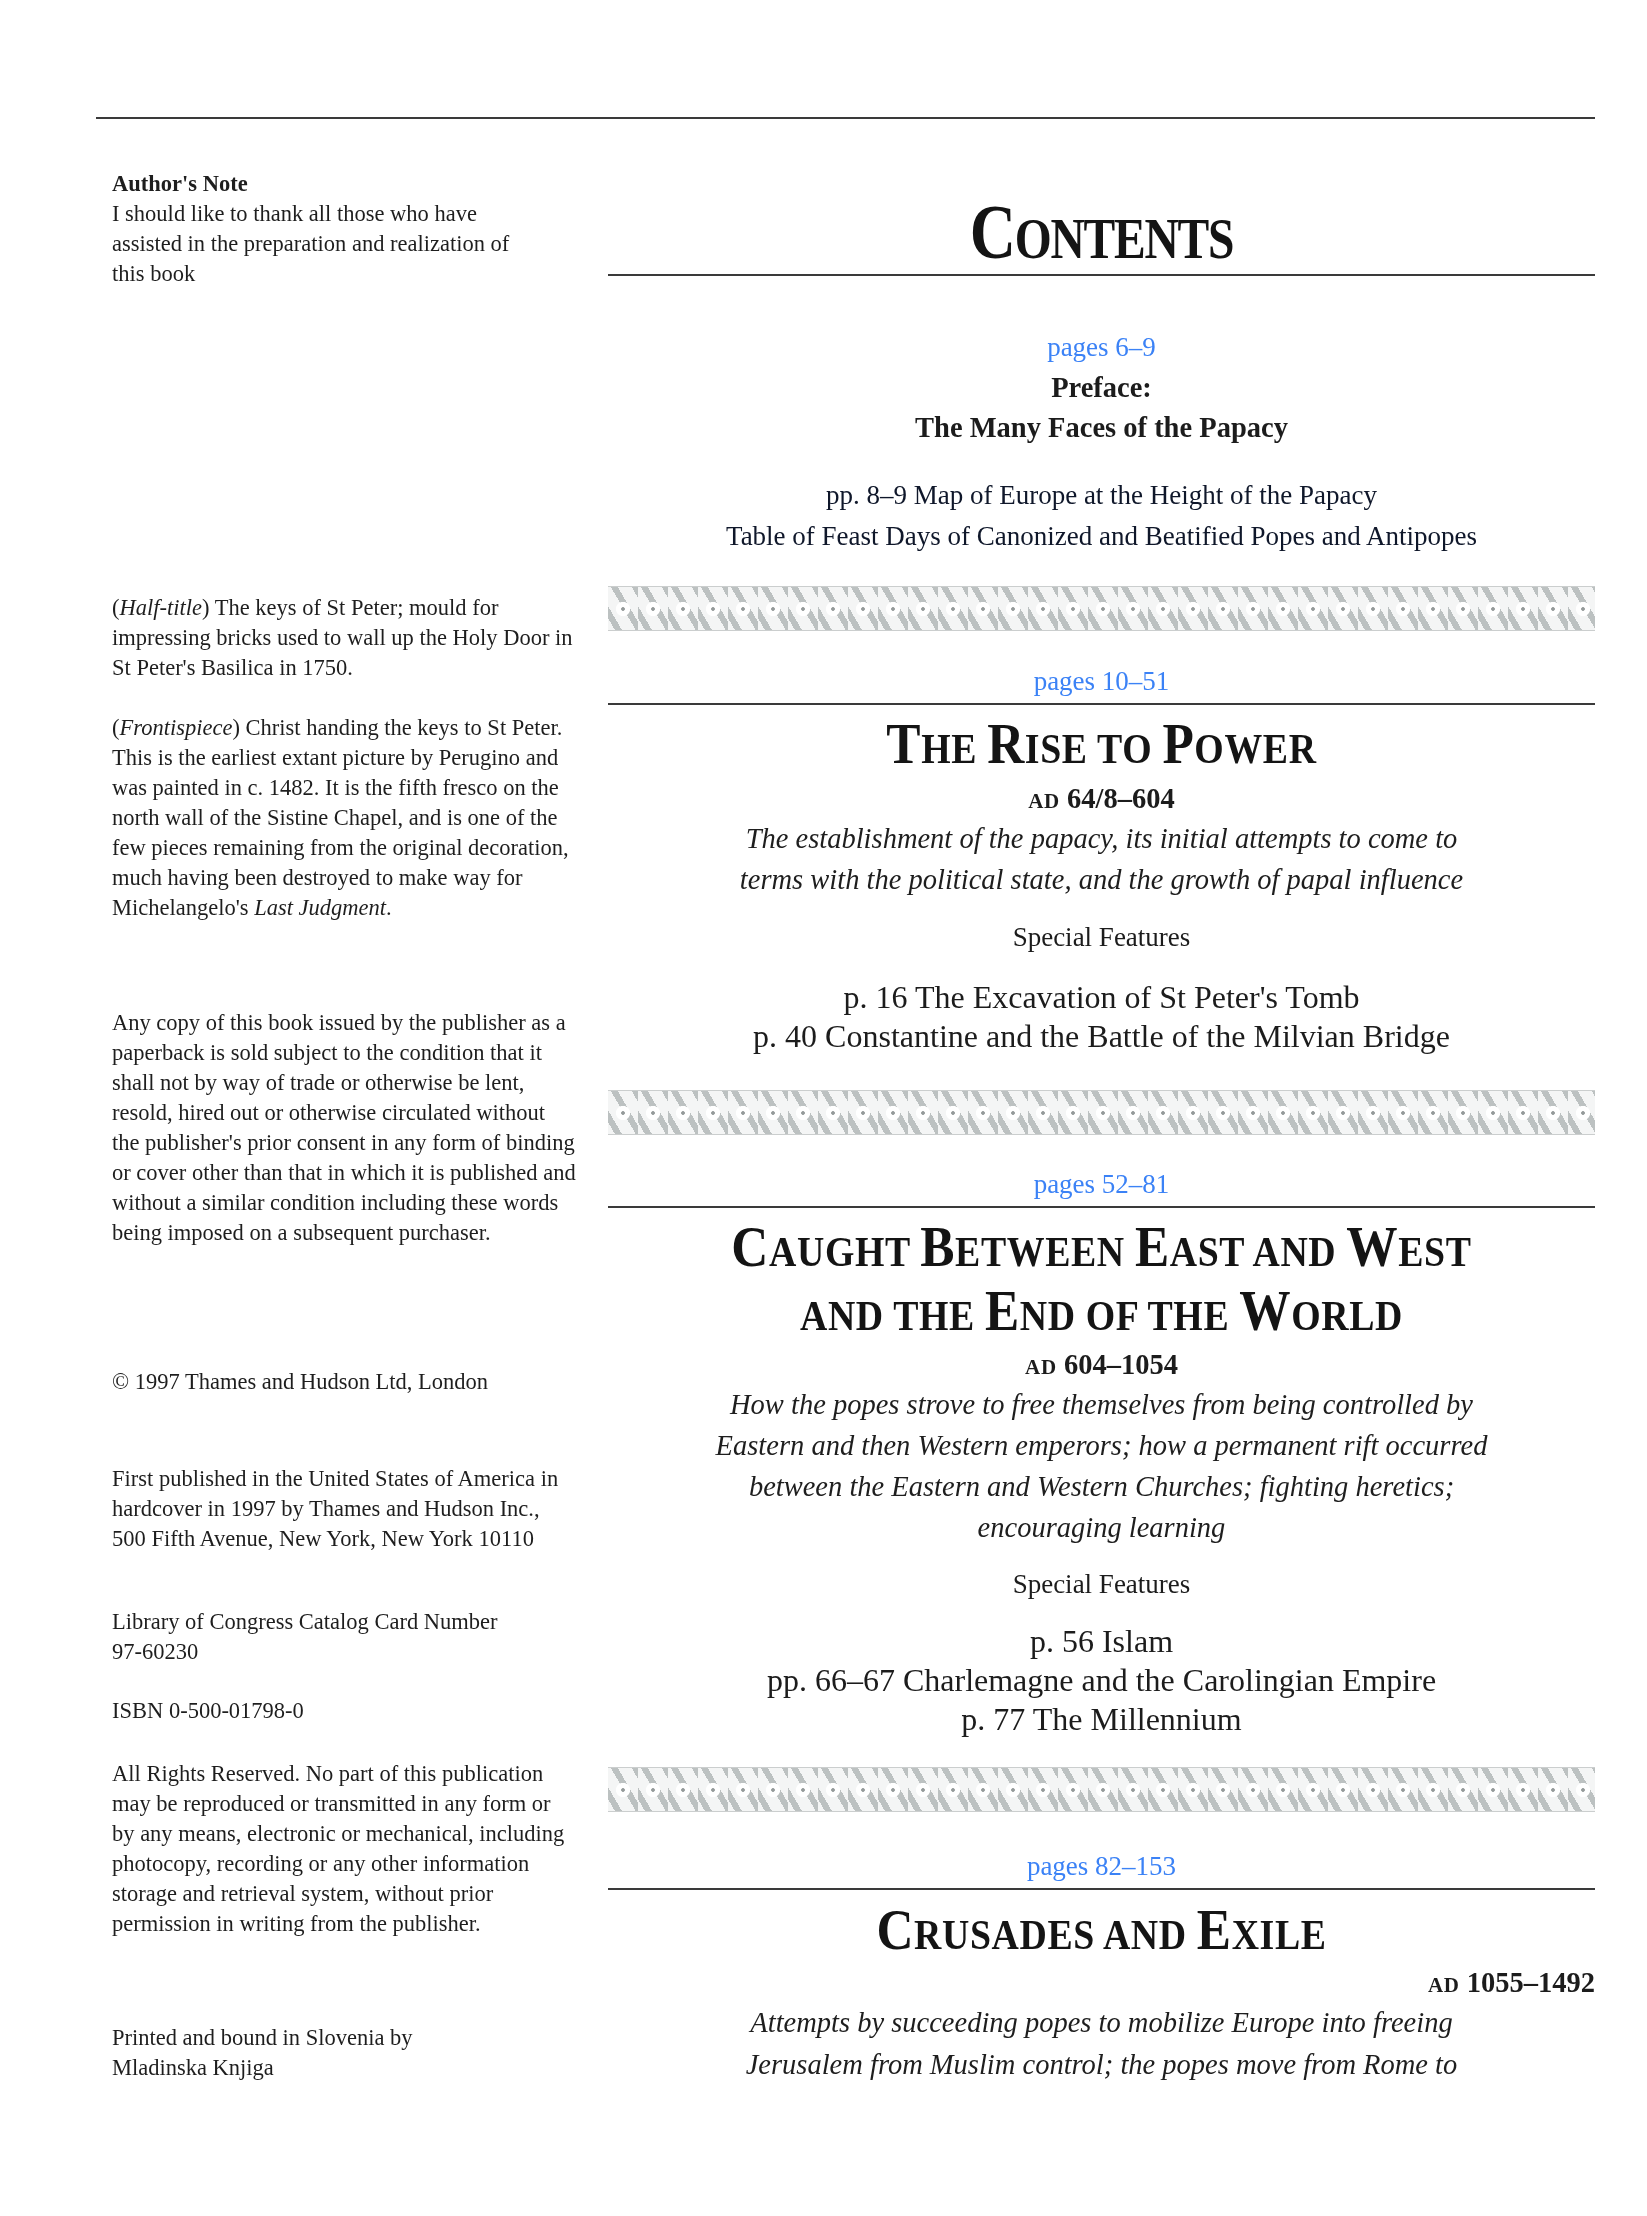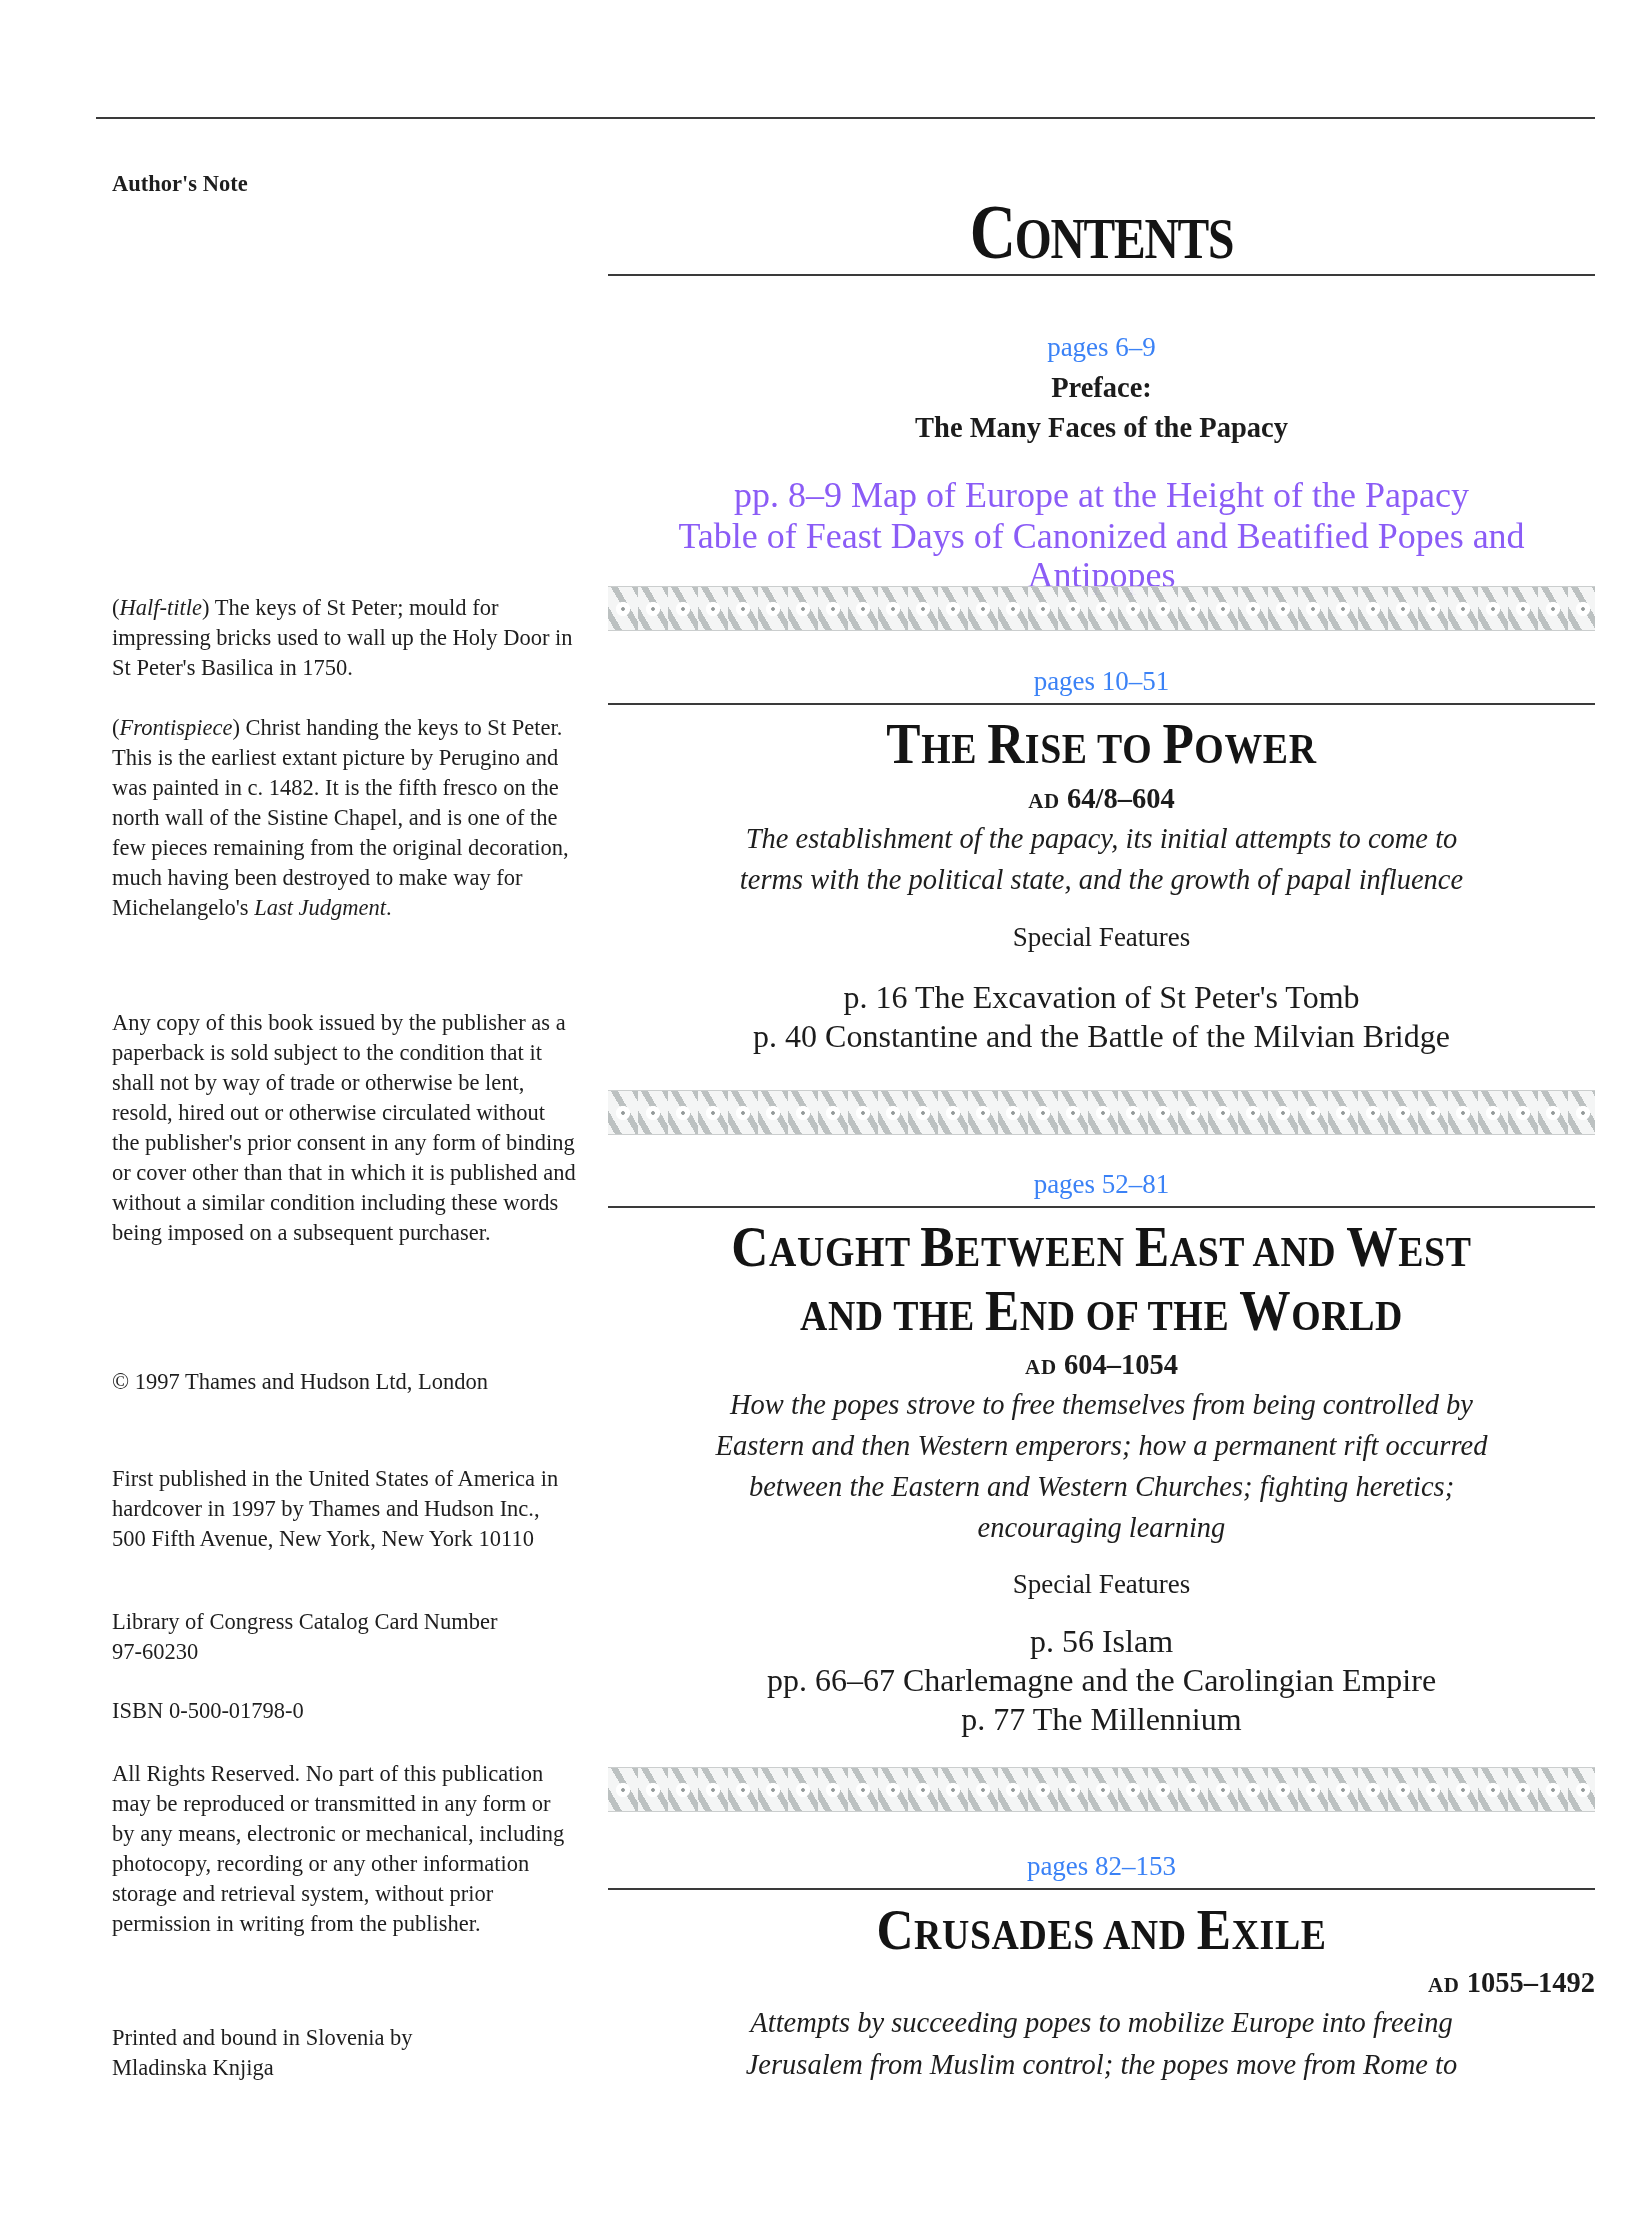--- a/index.html
+++ b/index.html
@@ -41,21 +41,21 @@
     .pages {
       position: absolute; left: 0; width: 987px;
       font-size: 27px; line-height: 33px; color: #3b82f6;
     }
     .preface-title {
       position: absolute; left: 0; width: 987px;
       font-size: 28.5px; line-height: 37px; font-weight: bold;
     }
     .plain-line {
       position: absolute; left: 0; width: 987px;
-      font-size: 36px; line-height: 39px; color: #8b5cf6;
+      font-size: 27px; line-height: 39px; color: #0f172a;
     }
     .chapter-title {
       position: absolute; left: 0; width: 987px;
       font-weight: bold; font-size: 57px; line-height: 64px; letter-spacing: 0.7px;
       transform: scaleX(0.9); transform-origin: center; color: #141414;
     }
     .chapter-title .sc { font-size: 42px; }
     .dates {
       position: absolute; left: 0; width: 987px;
       font-size: 28.5px; line-height: 34px; font-weight: bold;
@@ -87,20 +87,21 @@
     }
   </style>
 </head>
 <body>
 
 <div class="top-rule"></div>
 
 <div class="left-col">
   <div class="left-block" style="top:0;">
     <p class="author-note-title">Author's Note</p>
+    <p style="width:419px;">I should like to thank all those who have assisted in the preparation and realization of this book</p>
   </div>
 
   <div class="left-block" style="top:424px;">
     <p>(<span class="it">Half-title</span>) <span>The keys of St Peter; mould for impressing bricks used to wall up the Holy Door in St Peter's Basilica in 1750.</span></p>
   </div>
 
   <div class="left-block" style="top:544px;">
     <p style="width:464px;">(<span class="it">Frontispiece</span>) <span>Christ handing the keys to St Peter. This is the earliest extant picture by Perugino and was painted in c. 1482. It is the fifth fresco on the north wall of the Sistine Chapel, and is one of the few pieces remaining from the original decoration, much having been destroyed to make way for Michelangelo's</span> <span class="it">Last Judgment</span><span>.</span></p>
   </div>
 

